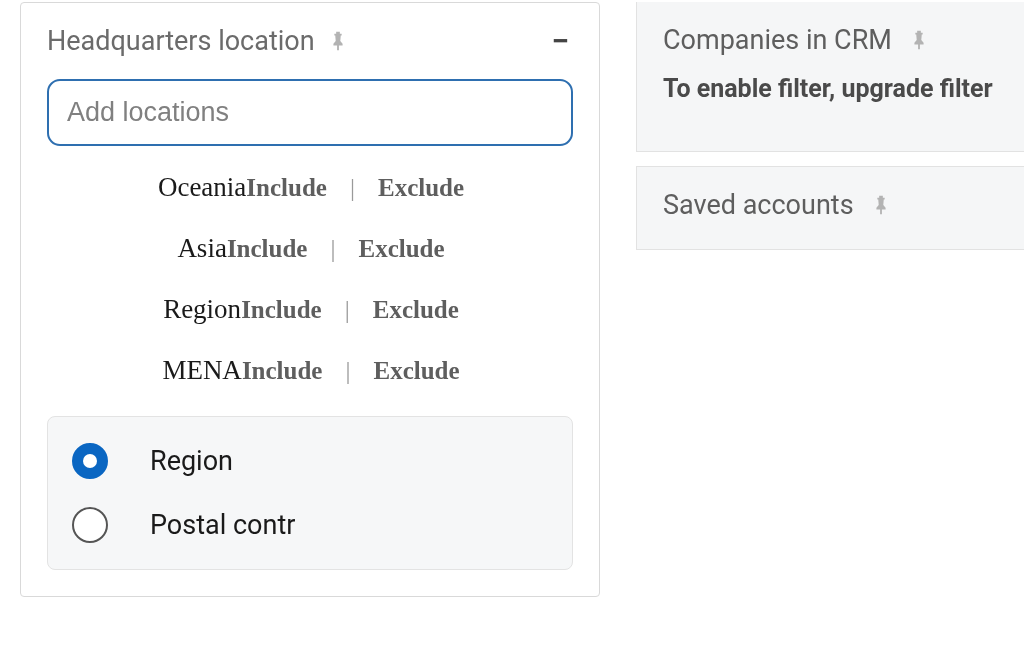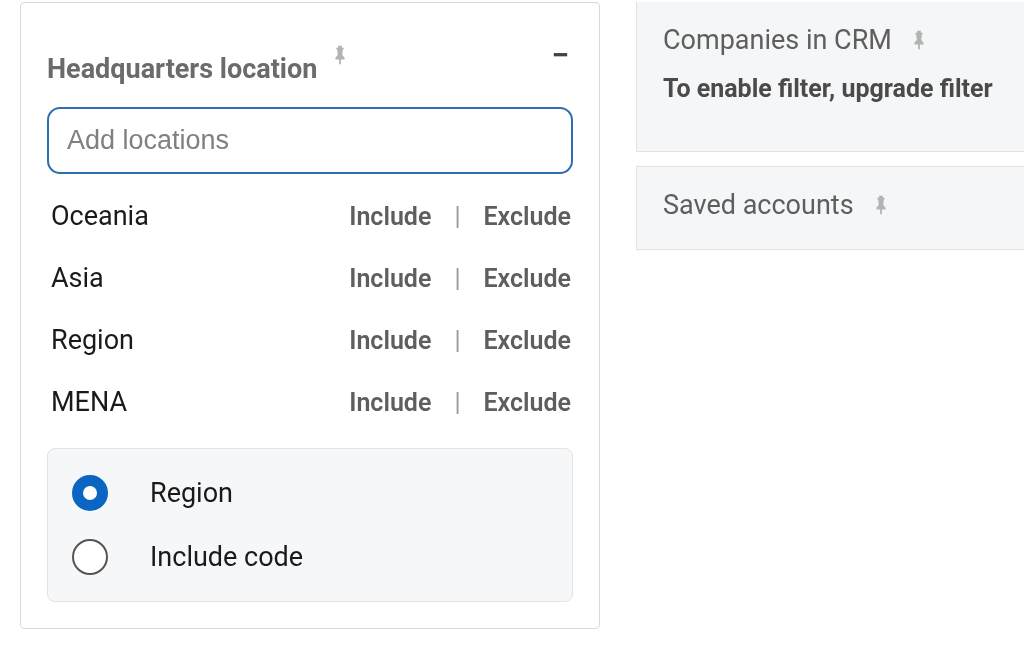--- a/index.html
+++ b/index.html
@@ -34,23 +34,22 @@
       justify-content: space-between;
       margin-bottom: 22px;
     }
     .filter-header-left {
       display: flex;
       align-items: center;
       gap: 12px;
     }
     .filter-title {
       font-size: 27px;
-      font-weight: 700;
+      font-weight: 400;
       color: #6b6b6b;
-      margin-top: 28px;
     }
     .pin-icon {
       width: 22px;
       height: 22px;
       display: inline-flex;
       align-items: center;
       justify-content: center;
       color: #b3b3b3;
     }
     .pin-icon svg { width: 100%; height: 100%; }
@@ -81,21 +80,22 @@
       display: flex;
       flex-direction: column;
       gap: 30px;
       margin-bottom: 30px;
       padding-left: 4px;
       padding-right: 2px;
     }
     .location-row {
       display: flex;
       align-items: center;
-      justify-content: space-between;
+      justify-content: center;
+      font-family: Liberation Serif, serif;
     }
     .location-name {
       font-size: 27px;
       font-weight: 400;
       color: #1a1a1a;
     }
     .inc-exc {
       display: flex;
       align-items: center;
       gap: 23px;
@@ -256,21 +256,21 @@
 
   <div class="radio-box">
     <div class="radio-row">
       <span class="radio-circle selected">
         <span class="radio-inner"></span>
       </span>
       <span class="radio-label">Region</span>
     </div>
     <div class="radio-row">
       <span class="radio-circle"></span>
-      <span class="radio-label">Include code</span>
+      <span class="radio-label">Postal contr</span>
     </div>
   </div>
 
 </div>
 
 <div class="side-filter crm">
   <div class="side-title-row">
     <span class="side-title">Companies in CRM</span>
     <span class="pin-icon">
       <svg viewBox="0 0 24 24" fill="currentColor">

